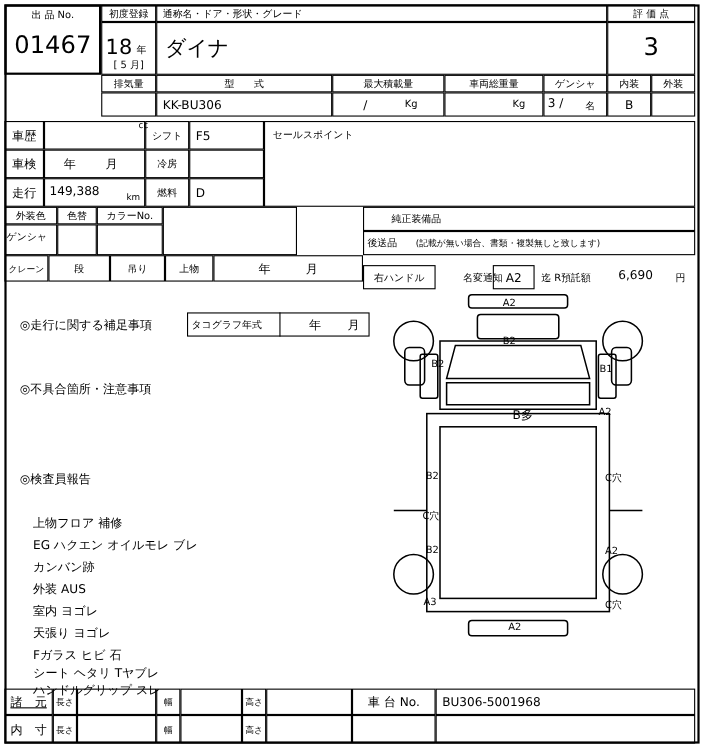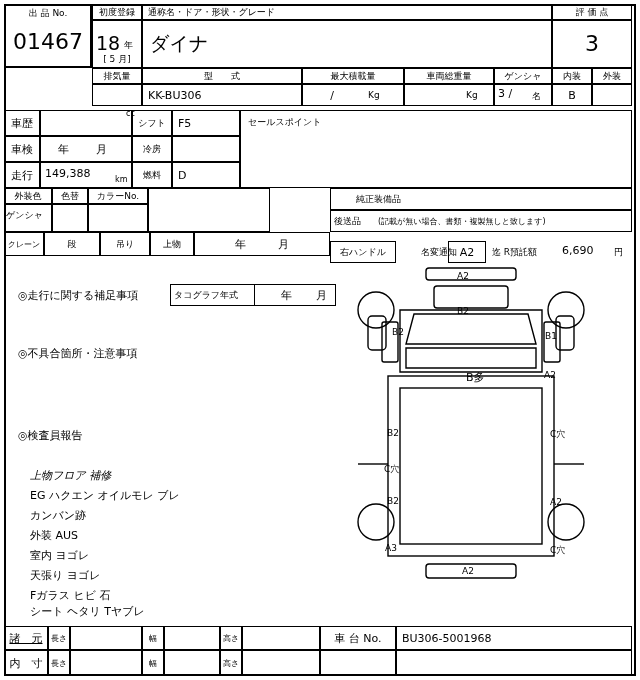--- a/index.html
+++ b/index.html
@@ -165,28 +165,29 @@
   <div class="b" style="left:170px;top:284px;width:166px;height:22px;"></div>
   <div class="lbl small" style="left:174px;top:289px;">タコグラフ年式</div>
   <div class="nb" style="left:254px;top:284px;width:1px;height:22px;background:#000;"></div>
   <div class="lbl med" style="left:281px;top:288px;">年</div>
   <div class="lbl med" style="left:316px;top:288px;">月</div>
 
   <div class="lbl med" style="left:18px;top:346px;">◎不具合箇所・注意事項</div>
 
   <div class="lbl med" style="left:18px;top:428px;">◎検査員報告</div>
 
-  <div class="lbl med" style="left:30px;top:468px;font-style:italic;">上物フロア 補修</div>
+  <div class="lbl med" style="left:30px;top:468px;">上物フロア 補修</div>
   <div class="lbl med" style="left:30px;top:488px;">EG ハクエン オイルモレ ブレ</div>
   <div class="lbl med" style="left:30px;top:508px;">カンバン跡</div>
   <div class="lbl med" style="left:30px;top:528px;">外装 AUS</div>
   <div class="lbl med" style="left:30px;top:548px;">室内 ヨゴレ</div>
   <div class="lbl med" style="left:30px;top:568px;">天張り ヨゴレ</div>
   <div class="lbl med" style="left:30px;top:588px;">Fガラス ヒビ 石</div>
   <div class="lbl med" style="left:30px;top:604px;">シート ヘタリ Tヤブレ</div>
+  <div class="lbl med" style="left:30px;top:620px;">ハンドルグリップ スレ</div>
 
   <svg width="250" height="340" viewBox="0 0 250 340" style="position:absolute;left:348px;top:264px;">
     <g fill="none" stroke="#000" stroke-width="1.4">
 
       <rect x="78" y="4" width="90" height="12" rx="3"></rect>
 
       <rect x="86" y="22" width="74" height="22" rx="3"></rect>
 
       <path d="M52 46 L194 46 L194 108 L52 108 Z"></path>
 

